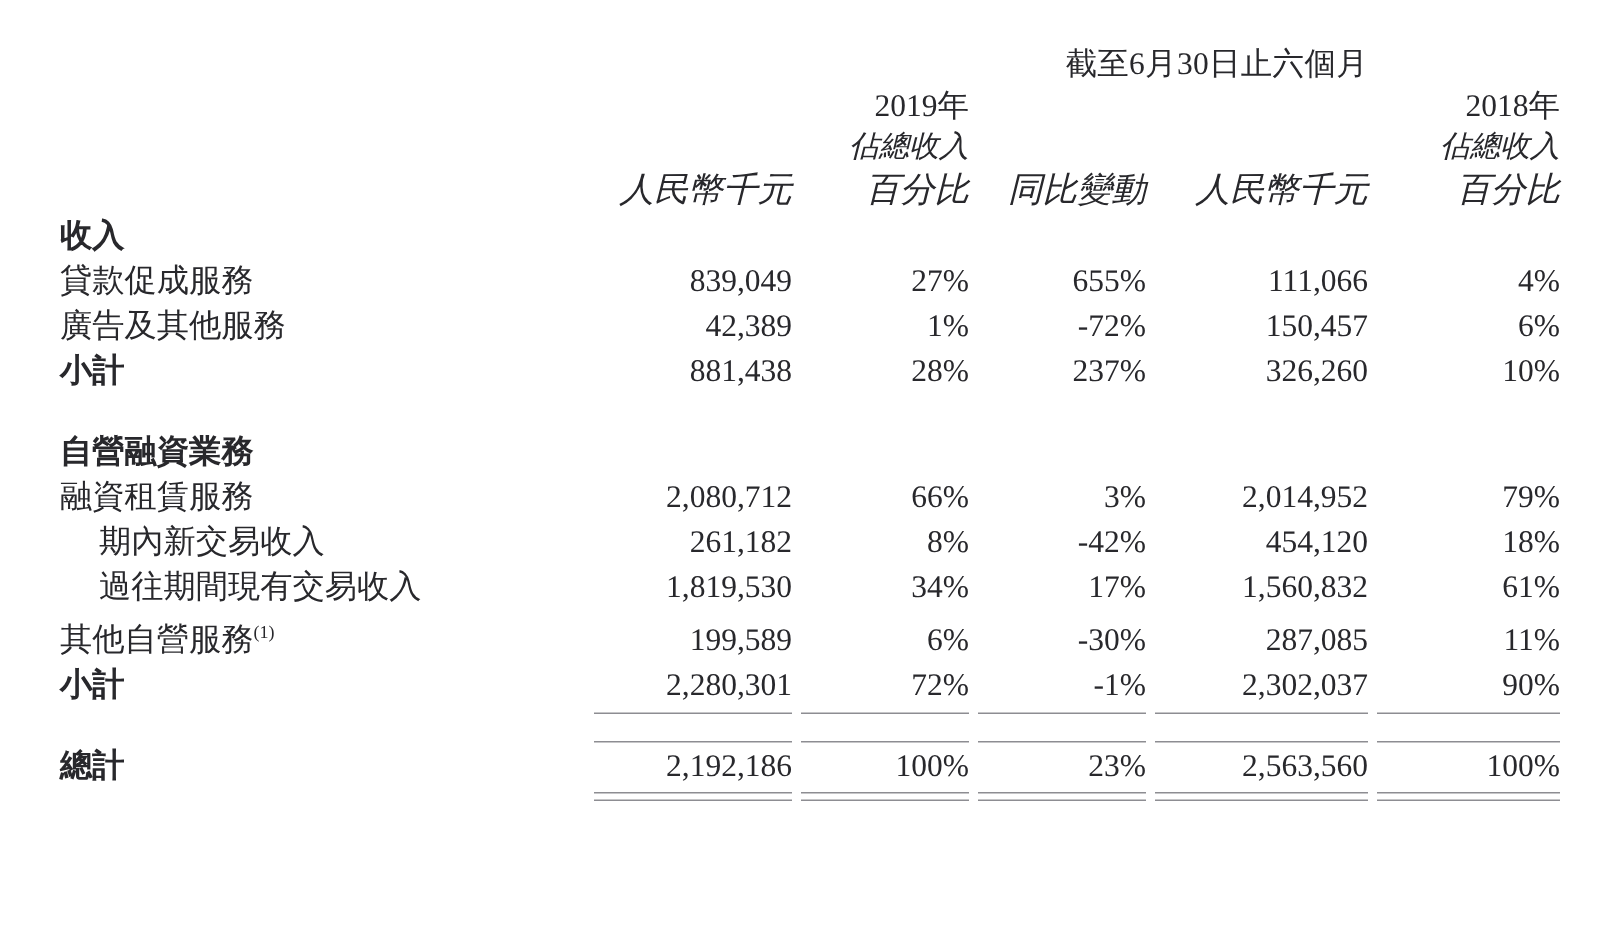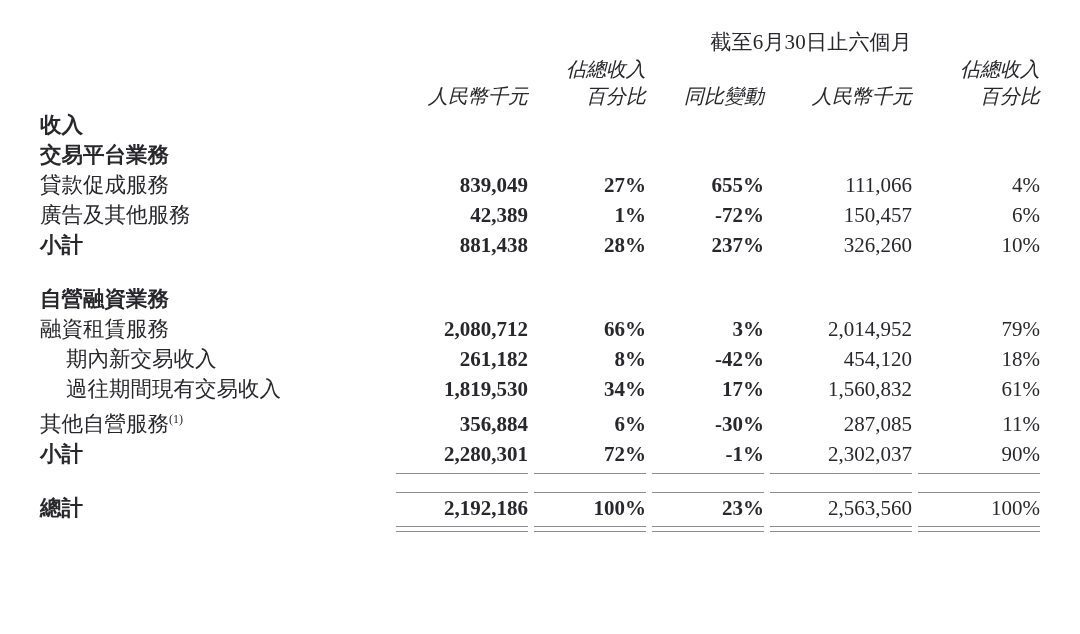--- a/index.html
+++ b/index.html
@@ -69,21 +69,21 @@
   .hd-sub td {
     font-size: 20px;
     font-style: italic;
     text-align: right;
     padding-bottom: 6px;
     font-weight: bold;
   }
   .hd-sub td.sub18 { font-weight: normal; }
 
   .hd-unit td {
-    font-size: 20px;
+    font-size: 23px;
     font-style: italic;
     text-align: right;
     padding-bottom: 22px;
     font-weight: bold;
   }
   .hd-unit td.u18 { font-weight: normal; }
 
   
   tr.row td {
     font-size: 21px;
@@ -92,21 +92,21 @@
   }
   tr.row td.label {
     text-align: left;
     font-size: 21.5px;
     margin-left: 16px;
   }
   tr.row.bold td,
   tr.row.bold td.label { font-weight: bold; }
 
   
-  tr.row td.v19, tr.row td.p19, tr.row td.chg { font-weight: bold; }
+  tr.row td.v19, tr.row td.p19, tr.row td.chg { font-weight: normal; }
   tr.row td.v18, tr.row td.p18 { font-weight: normal; }
 
   td.label .indent1 { display: inline-block; padding-left: 26px; }
 
   sup.fn {
     font-size: 12px;
     vertical-align: super;
     font-weight: normal;
     letter-spacing: 0;
   }
@@ -159,20 +159,26 @@
         <col class="c-p18">
     </colgroup>
 
     <thead>
       <tr class="hd-period">
         <td></td>
         <td colspan="4">截至6月30日止六個月</td>
         <td></td>
       </tr>
 
+      <tr class="hd-year">
+        <td></td>
+        <td colspan="2" class="yr19">2019年</td>
+        <td></td>
+        <td colspan="2" class="yr18">2018年</td>
+      </tr>
 
       <tr class="hd-sub">
         <td></td>
         <td></td>
         <td class="sub19">佔總收入</td>
         <td></td>
         <td></td>
         <td class="sub18">佔總收入</td>
       </tr>
 
@@ -190,28 +196,20 @@
 
       <tr class="row bold">
         <td class="label">收入</td>
         <td class="num-cell v19"></td>
         <td class="num-cell p19"></td>
         <td class="num-cell chg"></td>
         <td class="num-cell v18"></td>
         <td class="num-cell p18"></td>
       </tr>
 
-      <tr class="row bold">
-        <td class="label">交易平台業務</td>
-        <td class="num-cell v19"></td>
-        <td class="num-cell p19"></td>
-        <td class="num-cell chg"></td>
-        <td class="num-cell v18"></td>
-        <td class="num-cell p18"></td>
-      </tr>
 
       <tr class="row">
         <td class="label">貸款促成服務</td>
         <td class="num-cell v19">839,049</td>
         <td class="num-cell p19">27%</td>
         <td class="num-cell chg">655%</td>
         <td class="num-cell v18">111,066</td>
         <td class="num-cell p18">4%</td>
       </tr>
 
@@ -272,21 +270,21 @@
         </td>
         <td class="num-cell v19">1,819,530</td>
         <td class="num-cell p19">34%</td>
         <td class="num-cell chg">17%</td>
         <td class="num-cell v18">1,560,832</td>
         <td class="num-cell p18">61%</td>
       </tr>
 
       <tr class="row">
         <td class="label"><span>其他自營服務</span><sup class="fn">(1)</sup></td>
-        <td class="num-cell v19">356,884</td>
+        <td class="num-cell v19">199,589</td>
         <td class="num-cell p19">6%</td>
         <td class="num-cell chg">-30%</td>
         <td class="num-cell v18">287,085</td>
         <td class="num-cell p18">11%</td>
       </tr>
 
       <tr class="row bold under">
         <td class="label">小計</td>
         <td class="num-cell v19">2,280,301</td>
         <td class="num-cell p19">72%</td>

